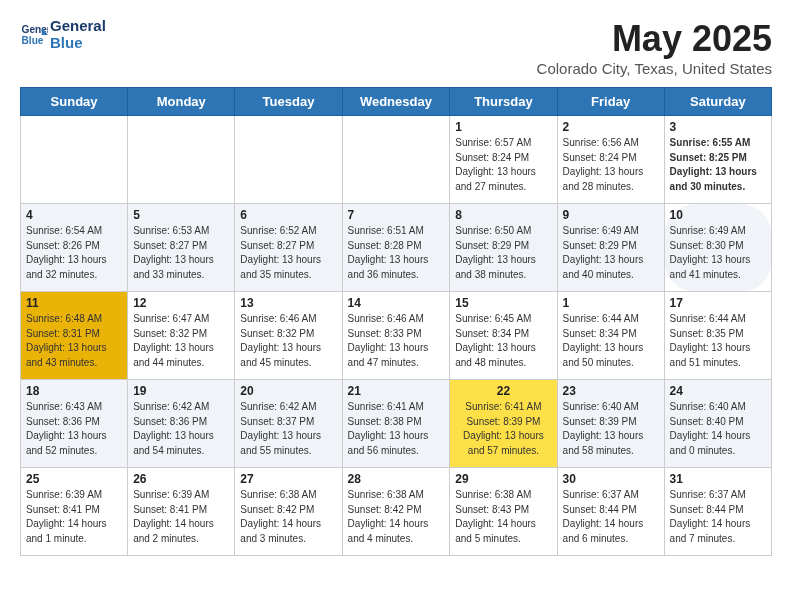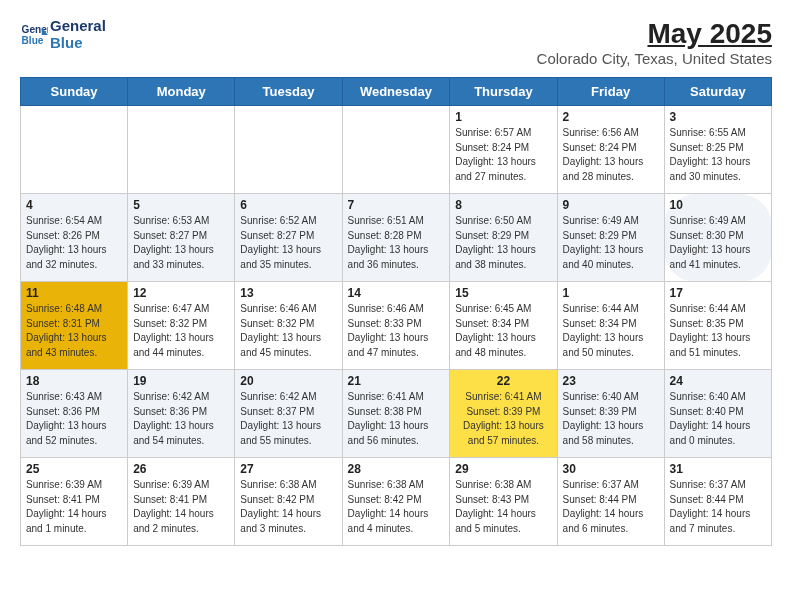--- a/index.html
+++ b/index.html
@@ -26,24 +26,23 @@
     }
     .logo-icon {
       width: 28px;
       height: 28px;
       margin-right: 2px;
     }
     .title-block {
       text-align: right;
     }
     .main-title {
-      font-size: 28px;
+      font-size: 36px;
       font-weight: bold;
       color: #222;
-      text-decoration: underline;
     }
     .subtitle {
       font-size: 15px;
       color: #555;
     }
     .calendar {
       width: 100%;
       border-collapse: collapse;
       border: 1px solid #ccc;
     }
@@ -142,21 +141,21 @@
           </td>
           <td style="background: rgb(255, 255, 255);">
             <span class="day-num">2</span>
             <div class="day-info" style="white-space: pre-line;">Sunrise: 6:56 AM
 Sunset: 8:24 PM
 Daylight: 13 hours
 and 28 minutes.</div>
           </td>
           <td style="background: rgb(255, 255, 255);">
             <span class="day-num">3</span>
-            <div class="day-info" style="white-space: pre-line;">Sunrise: 6:55 AM
+            <div class="day-info" style="white-space: pre-line; font-weight: bold;">Sunrise: 6:55 AM
 Sunset: 8:25 PM
 Daylight: 13 hours
 and 30 minutes.</div>
           </td>
         </tr>
         <tr>
           <td style="background: rgb(240, 244, 249);">
             <span class="day-num">4</span>
             <div class="day-info" style="white-space: pre-line;">Sunrise: 6:54 AM
 Sunset: 8:26 PM

